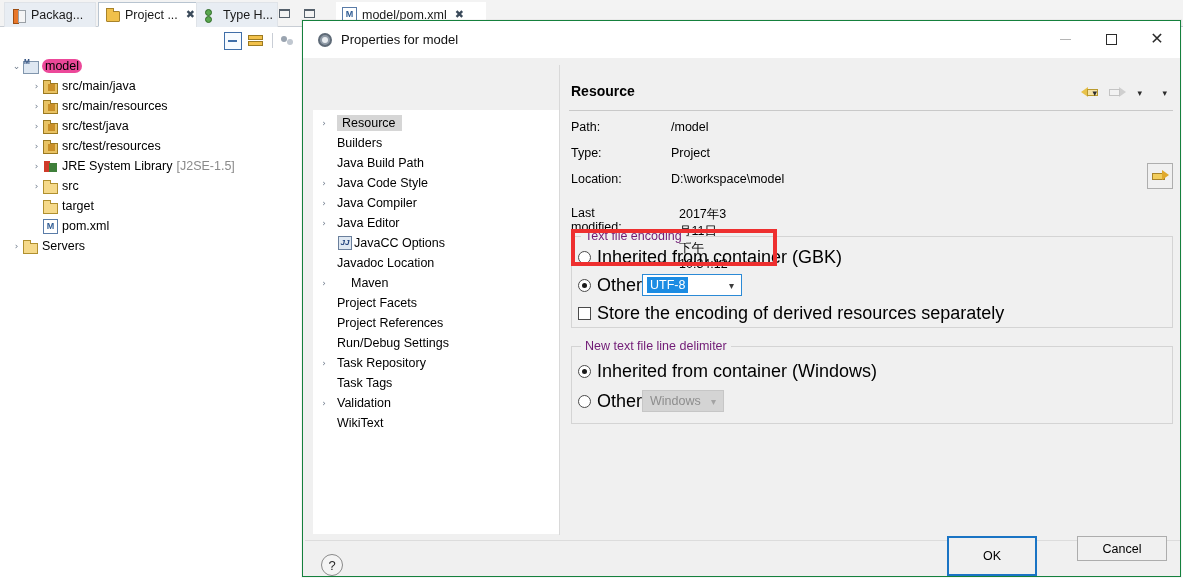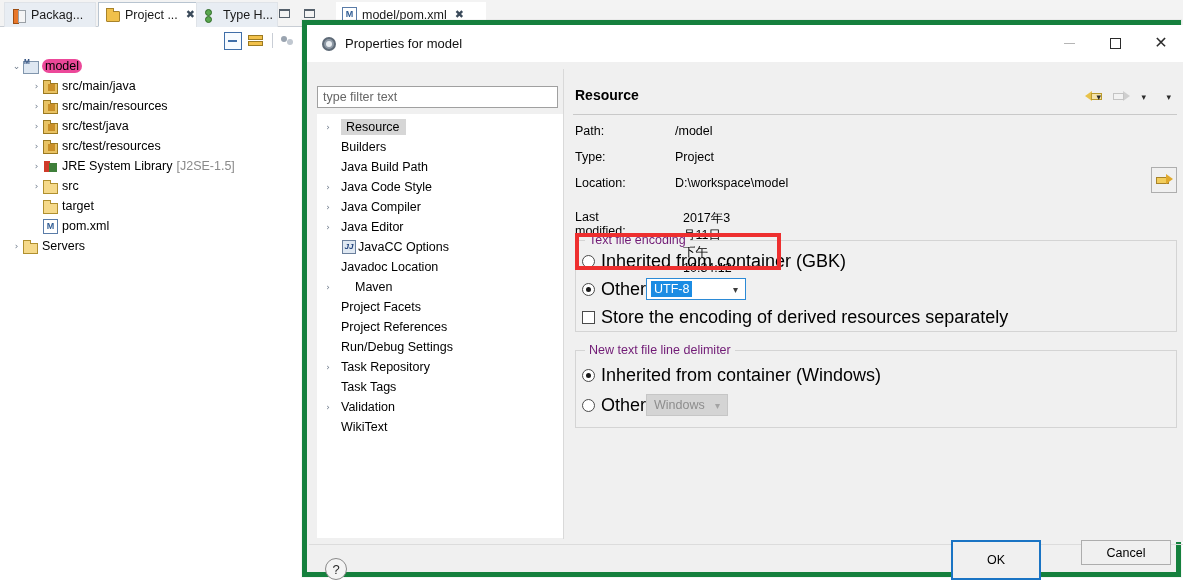--- a/index.html
+++ b/index.html
@@ -99,21 +99,21 @@
   .ico-folder::after{content:"";position:absolute;left:0px;top:1px;width:6px;height:3px;background:#f5d98a;border:1px solid #b0902f;border-bottom:none;}
   .ico-jre::before{content:"";position:absolute;left:1px;top:2px;width:6px;height:11px;background:#cf3b2a;}
   .ico-jre::after{content:"";position:absolute;left:6px;top:4px;width:8px;height:9px;background:#3f7f3a;}
   .ico-model::before{content:"";position:absolute;left:0px;top:2px;width:14px;height:11px;background:#dfe8f2;border:1px solid #8196ad;}
   .ico-model::after{content:"M";position:absolute;left:1px;top:-1px;font-size:7px;color:#2f4f7f;font-weight:bold;}
 
   
   #dialog {
     position:absolute; left:302px; top:20px; width:879px; height:557px;
     background:#f0f0f0;
-    border:5px solid #15803d;
+    border:1px solid #15803d;
     box-shadow: 0 0 0 1px rgba(0,0,0,0.04);
   }
   #dlg-title {
     position:absolute; left:0; top:0; width:877px; height:37px;
     background:#ffffff; display:flex; align-items:center;
   }
   #dlg-title .gear {
     margin-left:14px; width:16px; height:16px; position:relative; flex:0 0 16px;
   }
   #dlg-title .gear::before{
@@ -398,21 +398,20 @@
         </div>
       <div class="wbtn" id="w-max">
           <i class="wmax-g"></i>
         </div>
       <div class="wbtn" id="w-close">
           <span class="wclose-g">✕</span>
         </div>
     </div>
 
     <div id="dlg-left">
-      <input id="filter-input" type="text" placeholder="type filter text" style="">
       <div id="page-tree">
         <div class="prow" style="top:2px;">
           <span class="parrow">›</span>
           <span class="plabel selected" style="margin-left:3px;">Resource</span>
         </div>
         <div class="prow" style="top:22px;">
           <span class="parrow"></span>
           <span class="plabel" style="margin-left:3px;">Builders</span>
         </div>
         <div class="prow" style="top:42px;">

